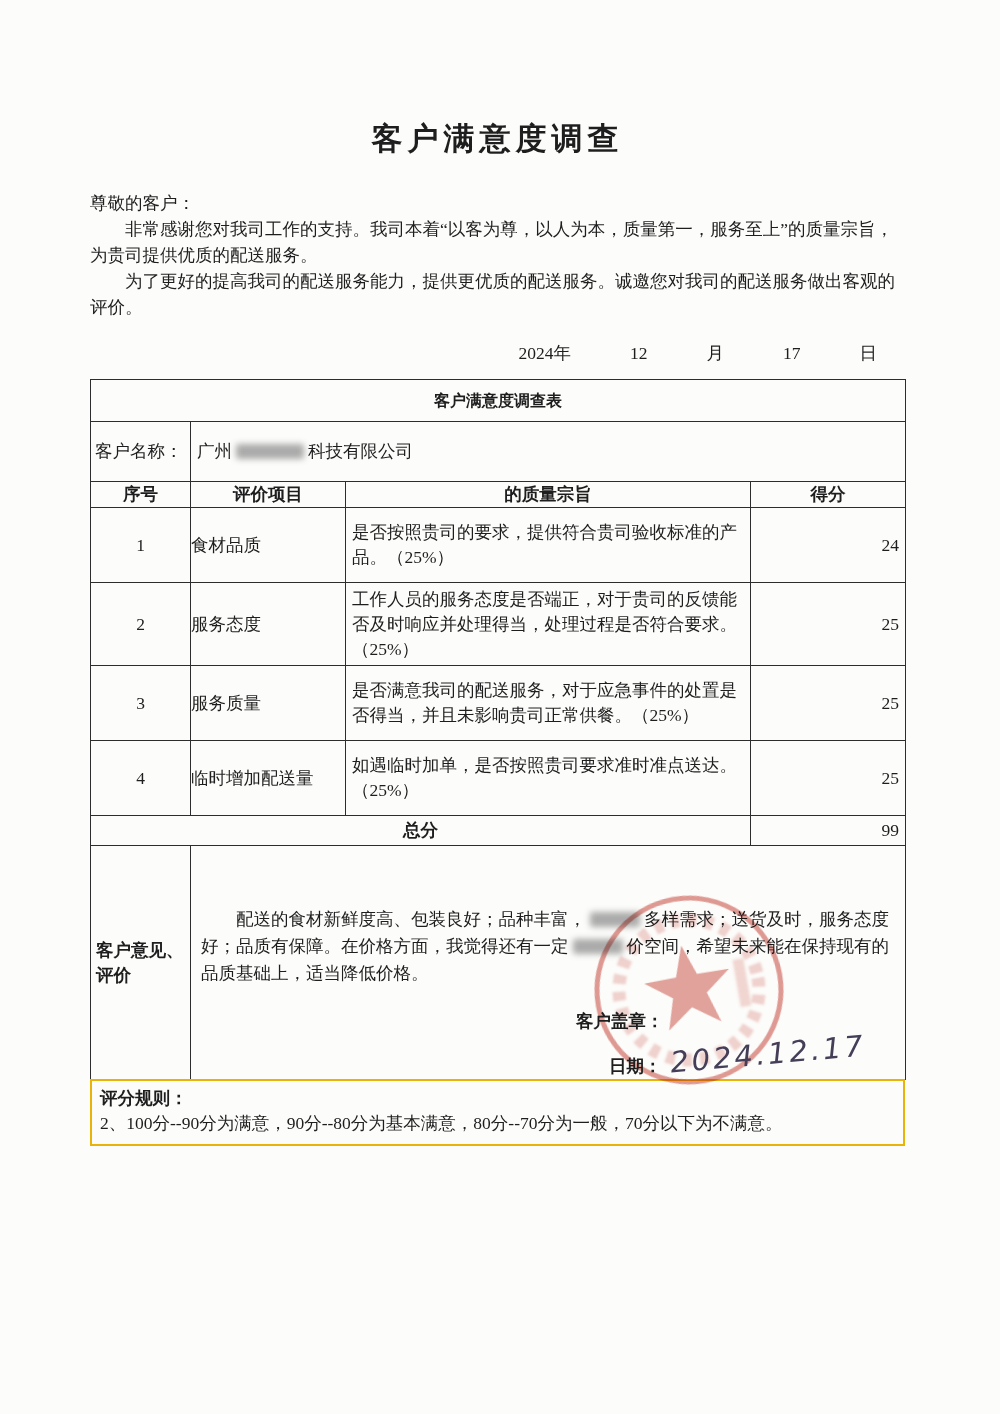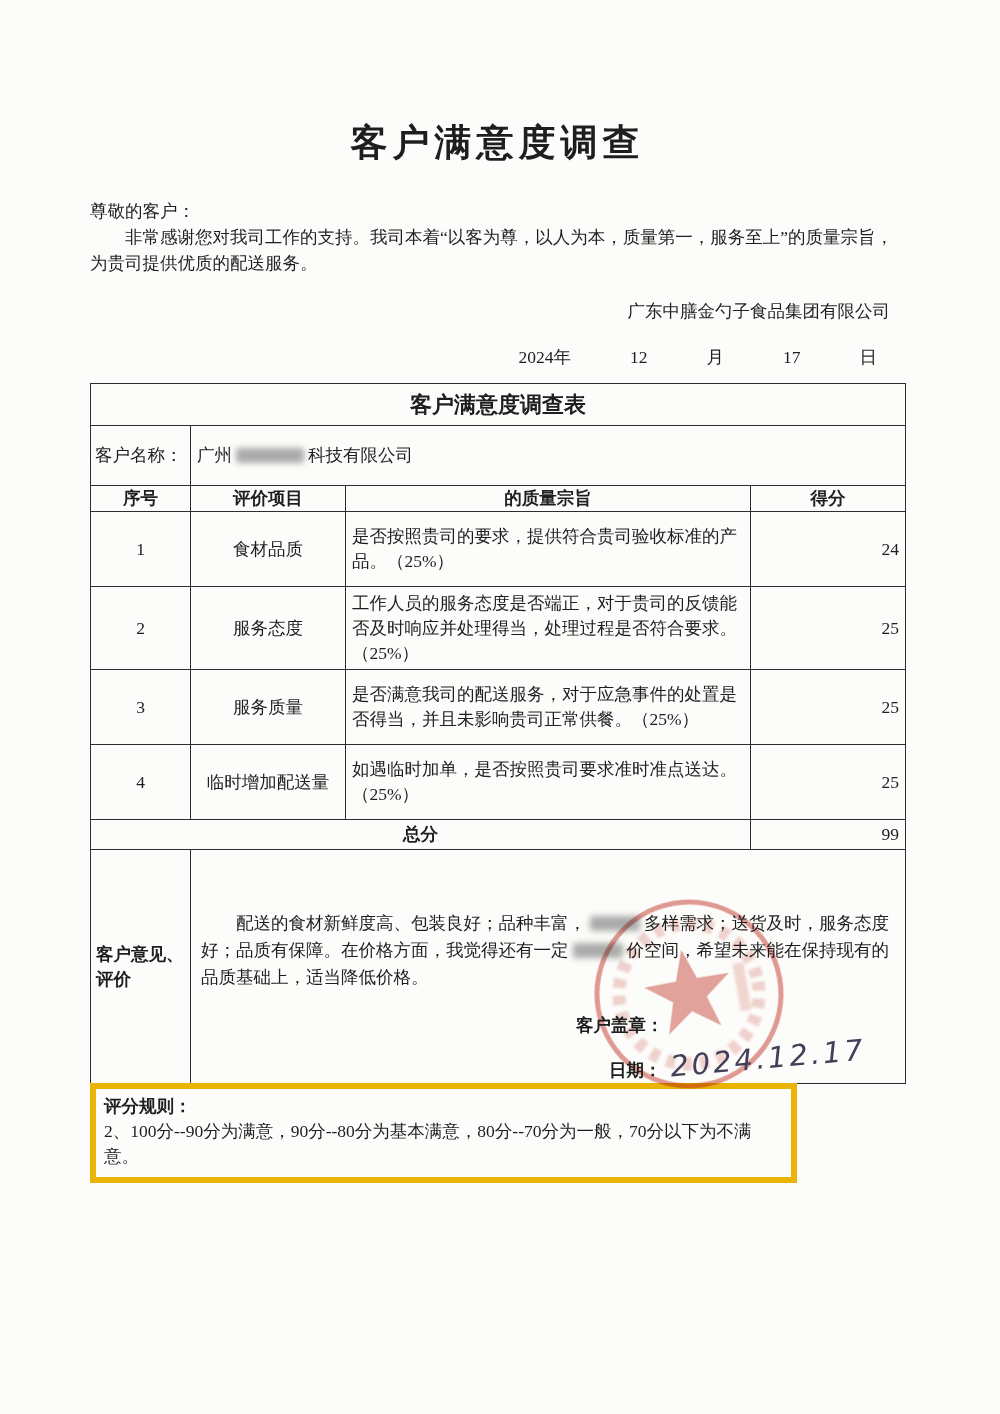--- a/index.html
+++ b/index.html
@@ -12,21 +12,21 @@
     background: #fcfcfa;
     color: #1e1e1e;
     font-family: "Liberation Serif", "DejaVu Serif", serif;
     font-size: 17.5px;
     overflow: hidden;
   }
   .content { padding: 118px 95px 0 90px; }
 
   .title {
     text-align: center;
-    font-size: 37px;
+    font-size: 31px;
     font-weight: bold;
     letter-spacing: 5px;
     margin-bottom: 30px;
   }
 
   .intro p { line-height: 26px; }
   .intro .para { text-indent: 2em; }
 
   .company-line {
     margin-top: 22px;
@@ -48,26 +48,26 @@
     margin-top: 13px;
     width: 815px;
     border-collapse: collapse;
     table-layout: fixed;
   }
   table.survey td {
     border: 1px solid #2d2d2d;
     line-height: 25px;
     vertical-align: middle;
   }
-  td.caption { height: 42px; text-align: center; font-weight: bold; font-size: 22px; }
+  td.caption { height: 42px; text-align: center; font-weight: bold; font-size: 16px; }
   td.cust-label { height: 60px; font-weight: normal; padding-left: 4px; }
   td.cust-name { padding-left: 6px; }
   tr.cols td { height: 24px; text-align: center; font-weight: bold; }
   td.cell-no { text-align: center; }
-  td.cell-item { text-align: center; }
+  td.cell-item { }
   td.cell-criteria { text-align: left; padding: 3px 6px; }
   td.cell-score { text-align: right; padding-right: 6px; }
   td.total-label { height: 30px; text-align: center; font-weight: bold; }
   td.feedback-label { font-weight: bold; padding: 3px 5px; vertical-align: middle; text-align: left; }
   td.feedback-cell { position: relative; vertical-align: top; padding: 0 15px 0 10px; height: 230px; }
   .feedback-text { margin-top: 60px; text-indent: 2em; line-height: 27px; font-family: Liberation Serif, serif; }
   .stamp-line { margin-top: 22px; margin-left: 375px; font-weight: bold; position: relative; z-index: 2; }
   .sign-date-line { margin-top: 16px; margin-left: 408px; font-weight: bold; position: relative; z-index: 2; white-space: nowrap; }
 
   .redacted {
@@ -106,42 +106,42 @@
     letter-spacing: 3px;
     color: #453e58;
     transform: rotate(-5deg);
     position: relative;
     top: -8px;
     left: 8px;
     z-index: 3;
   }
 
   .rules {
-    width: 707px;
-    border: 6px solid #eab308;
+    width: 815px;
+    border: 2px solid #eab308;
     margin-top: -1px;
     padding: 5px 20px 8px 8px;
   }
   .rules .rules-heading { font-weight: bold; line-height: 25px; }
   .rules .rules-line { line-height: 25px; }
 </style>
 </head>
 <body>
 
 <div class="page">
   <div class="content">
 
     <h1 class="title">客户满意度调查</h1>
 
     <div class="intro">
       <p class="salutation">尊敬的客户：</p>
       <p class="para">非常感谢您对我司工作的支持。我司本着“以客为尊，以人为本，质量第一，服务至上”的质量宗旨，为贵司提供优质的配送服务。</p>
+      <p class="para">为了更好的提高我司的配送服务能力，提供更优质的配送服务。诚邀您对我司的配送服务做出客观的评价。</p>
     </div>
 
-    <div class="company-line">广东中膳金勺子食品集团有限公司</div>
 
     <div class="date-line">
       <span>2024年</span>
       <span>12</span>
       <span>月</span>
       <span>17</span>
       <span>日</span>
     </div>
 
     <table class="survey">

